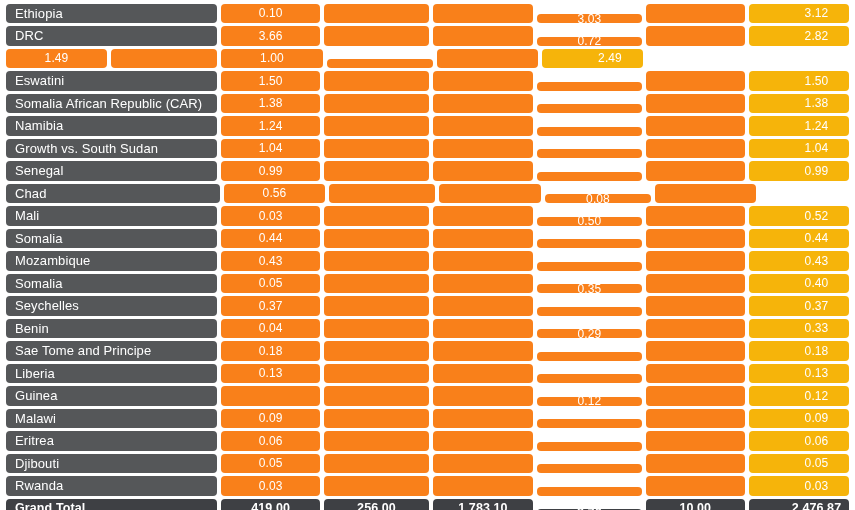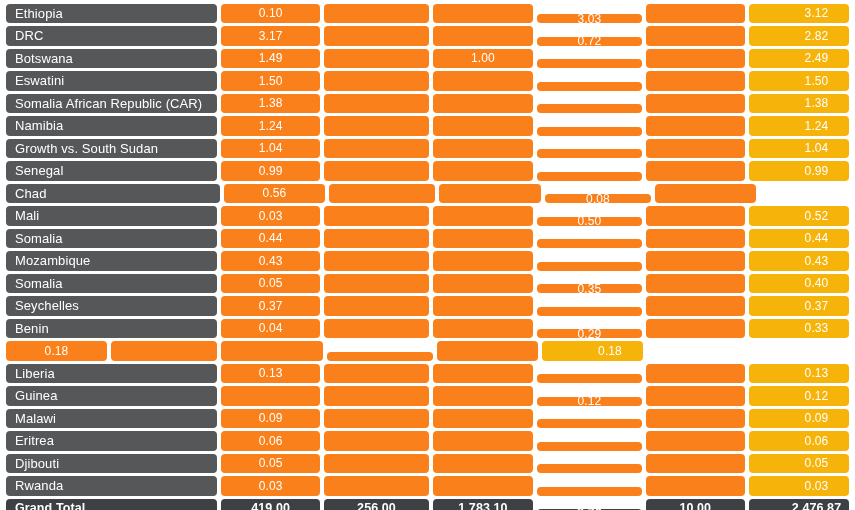--- a/index.html
+++ b/index.html
@@ -67,29 +67,28 @@
       <div class="cell c-label">Ethiopia</div>
       <div class="cell c-v c1">0.10</div>
       <div class="cell c-v c2"></div>
       <div class="cell c-v c3"></div>
       <div class="cell c-v c4">3.03</div>
       <div class="cell c-v c5"></div>
       <div class="cell c-v c6">3.12</div>
     </div>
     <div class="row">
       <div class="cell c-label">DRC</div>
-      <div class="cell c-v c1">3.17</div>
+      <div class="cell c-v c1">3.66</div>
       <div class="cell c-v c2"></div>
       <div class="cell c-v c3"></div>
       <div class="cell c-v c4">0.72</div>
       <div class="cell c-v c5"></div>
       <div class="cell c-v c6">2.82</div>
     </div>
     <div class="row">
-      <div class="cell c-label">Botswana</div>
       <div class="cell c-v c1">1.49</div>
       <div class="cell c-v c2"></div>
       <div class="cell c-v c3">1.00</div>
       <div class="cell c-v c4"></div>
       <div class="cell c-v c5"></div>
       <div class="cell c-v c6">2.49</div>
     </div>
     <div class="row">
       <div class="cell c-label">Eswatini</div>
       <div class="cell c-v c1">1.50</div>
@@ -191,20 +190,21 @@
     <div class="row">
       <div class="cell c-label">Benin</div>
       <div class="cell c-v c1">0.04</div>
       <div class="cell c-v c2"></div>
       <div class="cell c-v c3"></div>
       <div class="cell c-v c4">0.29</div>
       <div class="cell c-v c5"></div>
       <div class="cell c-v c6">0.33</div>
     </div>
     <div class="row">
+      <div class="cell c-label">Sae Tome and Principe</div>
       <div class="cell c-v c1">0.18</div>
       <div class="cell c-v c2"></div>
       <div class="cell c-v c3"></div>
       <div class="cell c-v c4"></div>
       <div class="cell c-v c5"></div>
       <div class="cell c-v c6">0.18</div>
     </div>
     <div class="row">
       <div class="cell c-label">Liberia</div>
       <div class="cell c-v c1">0.13</div>

